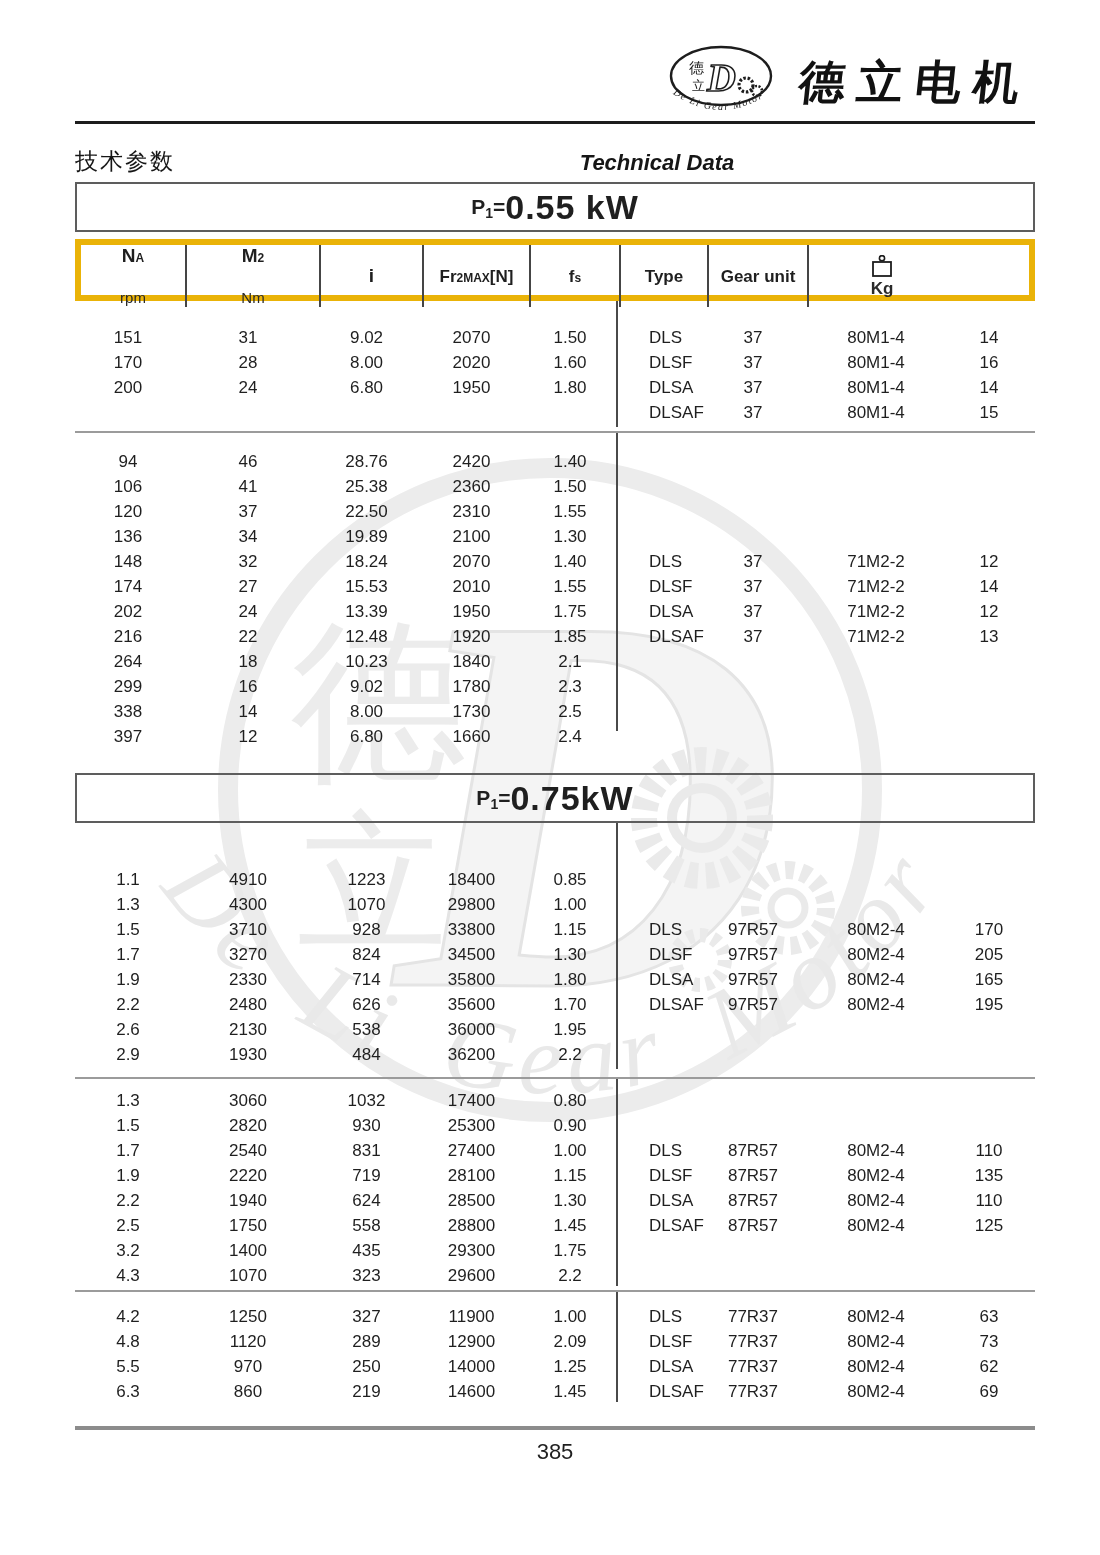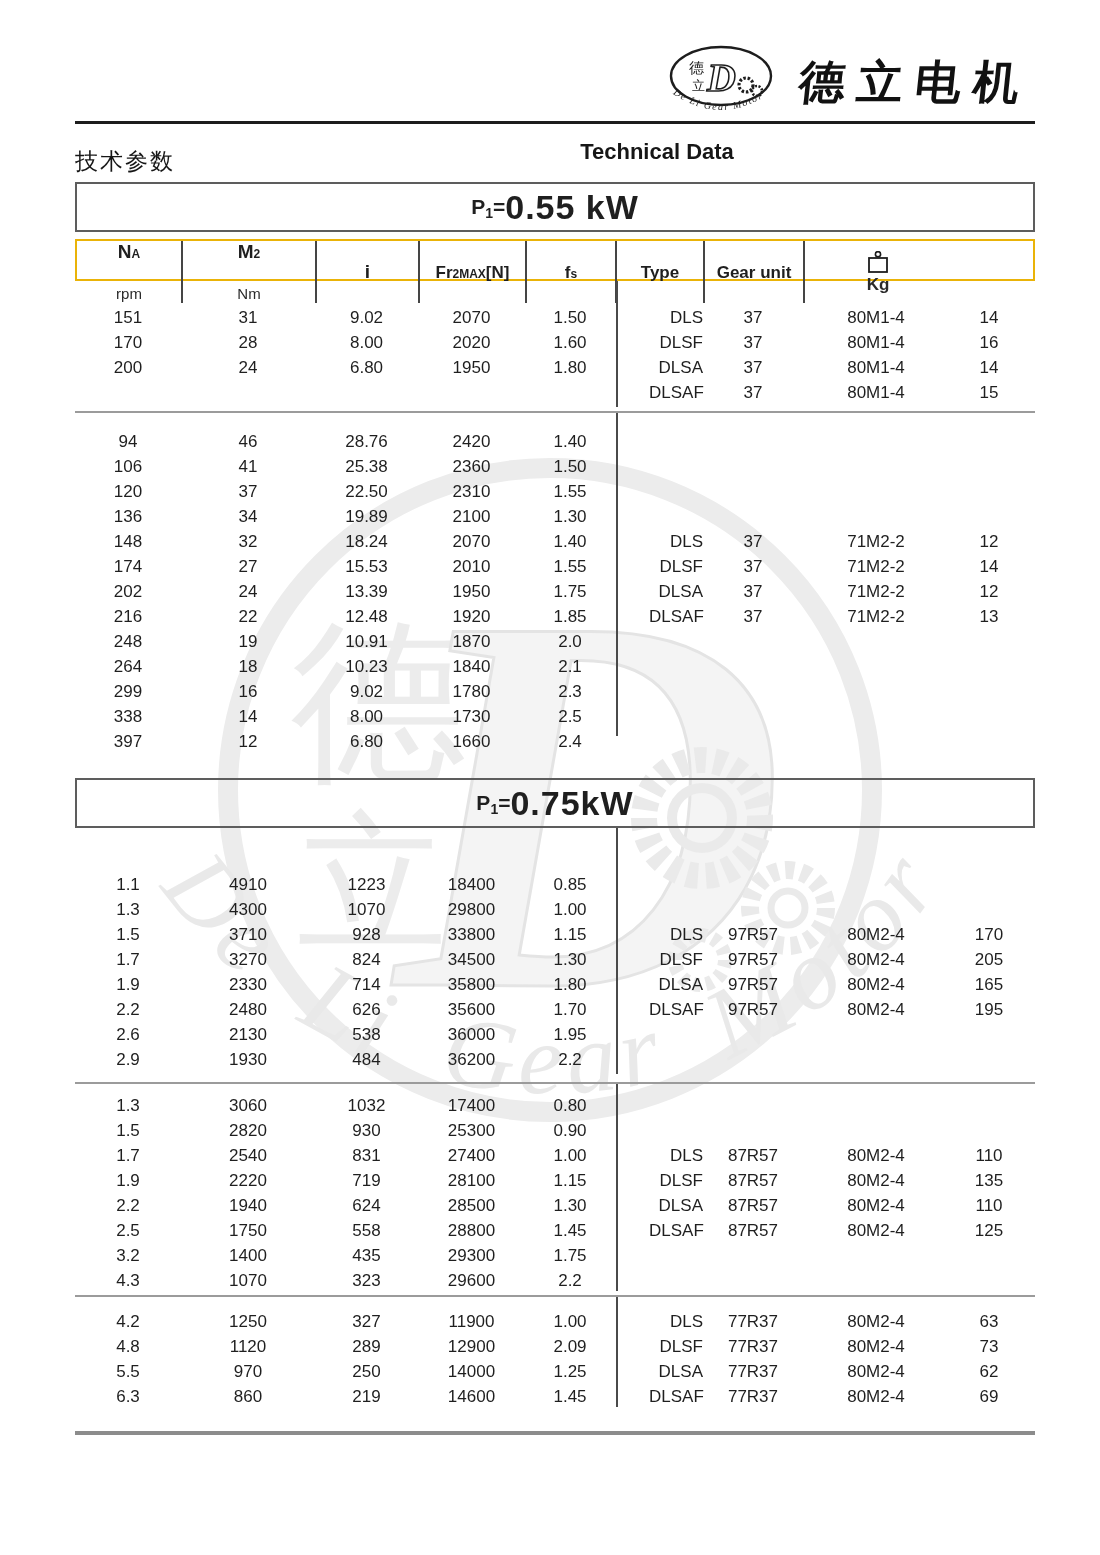--- a/index.html
+++ b/index.html
@@ -10,52 +10,52 @@
 
   .content { position:relative; z-index:1; margin-left:75px; width:960px; }
 
   
   .masthead { height:124px; padding-top:44px; border-bottom:3px solid #1d1d1d;
               display:flex; justify-content:flex-end; align-items:center; gap:16px; }
   .brand-cn { font-family:"Liberation Serif", serif; font-weight:bold; font-size:46px;
               letter-spacing:12px; transform:skewX(-6deg); color:#111; padding-right:4px; white-space:nowrap; }
   .subheader { position:relative; height:36px; margin-top:12px; }
   .subheader .cn { position:absolute; left:0; top:10px; font-size:23px; color:#161616; letter-spacing:2px; }
-  .subheader .en { position:absolute; left:582px; top:3px; transform:translateX(-50%);
-                   font-size:22px; font-weight:bold; color:#161616; }
+  .subheader .en { position:absolute; left:582px; top:14px; transform:translateX(-50%);
+                   font-size:22px; font-weight:bold; color:#161616;font-style:italic; }
 
   
   .title-box { margin-top:10px; height:50px; border:2px solid #5d5d5d; background:transparent;
                display:flex; align-items:center; justify-content:center; }
   .title-box .p-small { font-size:21px; font-weight:bold; }
   .title-box .p-sub   { font-size:14px; font-weight:bold; align-self:flex-end; padding-bottom:9px; }
   .title-box .p-big   { font-size:34px; font-weight:bold; letter-spacing:1px; }
   .title-box .tb-inner { display:flex; align-items:center; height:100%; }
   .section-075 .title-box { margin-top:16px; }
 
   
-  .thead { margin-top:7px; height:42px; border:2px solid #eab308;
+  .thead { margin-top:7px; height:62px; border:6px solid #eab308;
            display:grid; grid-template-columns:106px 134px 103px 107px 90px 88px 100px 146px 80px; }
   .thead .hcell { border-right:2px solid #454545; display:flex; flex-direction:column;
                   align-items:center; justify-content:center; line-height:1.12; }
   .thead .hcell:last-child { border-right:none; }
   .h-sym  { font-size:19px; font-weight:bold; }
   .h-sub  { font-size:12px; font-weight:bold; }
   .h-unit { font-size:15px; color:#2a2a2a;margin-top:24px; }
   .h-word { font-size:17px; font-weight:bold; }
   .kg-cell .h-unit { font-size:17px; margin-top:1px;font-weight:bold; }
 
   
   .block { position:relative; }
   .block::before { content:""; position:absolute; left:541px; top:0; bottom:4px; width:2px; background:#4a4a4a; }
   .block + .block { border-top:2px solid #9b9b9b; }
   .row { display:grid; grid-template-columns:106px 134px 103px 107px 90px 88px 100px 146px 80px;
          height:25px; line-height:25px; font-size:17px; }
   .cell { text-align:center; white-space:nowrap; }
-  .c-type { text-align:right; padding-left:34px; }
+  .c-type { text-align:left; padding-left:34px; }
 
   .blocks-055 .block:nth-child(1) { padding:24px 0 6px; }
   .blocks-055 .block:nth-child(2) { padding:16px 0 8px; }
   .blocks-055 .block:nth-child(2)::before { bottom:26px; }
   .blocks-075 .block:nth-child(1) { padding:44px 0 10px; }
   .blocks-075 .block:nth-child(1)::before { bottom:8px; }
   .blocks-075 .block:nth-child(2) { padding:9px 0 2px; }
   .blocks-075 .block:nth-child(3) { padding:12px 0 2px; }
 
   
@@ -283,31 +283,20 @@
               <span class="cell c-m2">22</span>
               <span class="cell c-i">12.48</span>
               <span class="cell c-fr">1920</span>
               <span class="cell c-fs">1.85</span>
               <span class="cell c-type">DLSAF</span>
               <span class="cell c-gear">37</span>
               <span class="cell c-motor">71M2-2</span>
               <span class="cell c-kg">13</span>
             </div>
             <div class="row">
-              <span class="cell c-na">248</span>
-              <span class="cell c-m2">19</span>
-              <span class="cell c-i">10.91</span>
-              <span class="cell c-fr">1870</span>
-              <span class="cell c-fs">2.0</span>
-              <span class="cell c-type"></span>
-              <span class="cell c-gear"></span>
-              <span class="cell c-motor"></span>
-              <span class="cell c-kg"></span>
-            </div>
-            <div class="row">
               <span class="cell c-na">264</span>
               <span class="cell c-m2">18</span>
               <span class="cell c-i">10.23</span>
               <span class="cell c-fr">1840</span>
               <span class="cell c-fs">2.1</span>
               <span class="cell c-type"></span>
               <span class="cell c-gear"></span>
               <span class="cell c-motor"></span>
               <span class="cell c-kg"></span>
             </div>
@@ -581,15 +570,16 @@
               <span class="cell c-type">DLSAF</span>
               <span class="cell c-gear">77R37</span>
               <span class="cell c-motor">80M2-4</span>
               <span class="cell c-kg">69</span>
             </div>
           </div>
         </div>
     </div>
 
     <div class="bottom-rule"></div>
+    <div class="page-number">385</div>
 
   </div>
 </div>
 
 </body></html>

